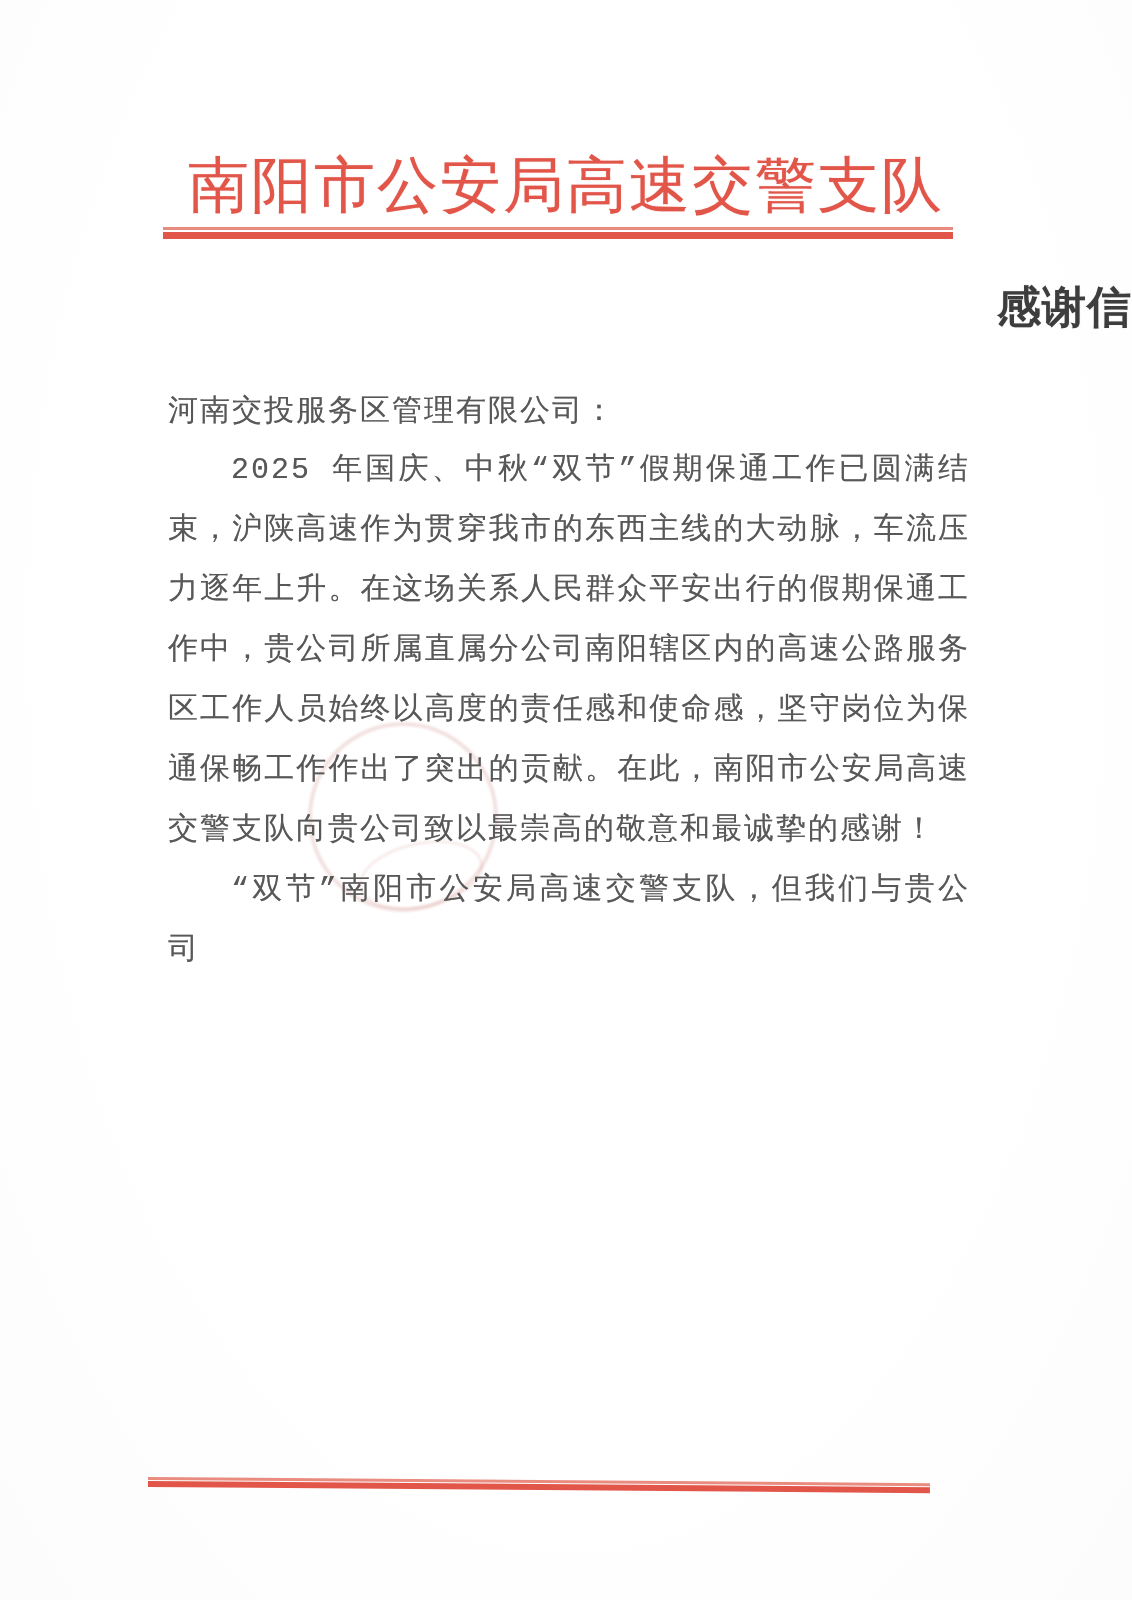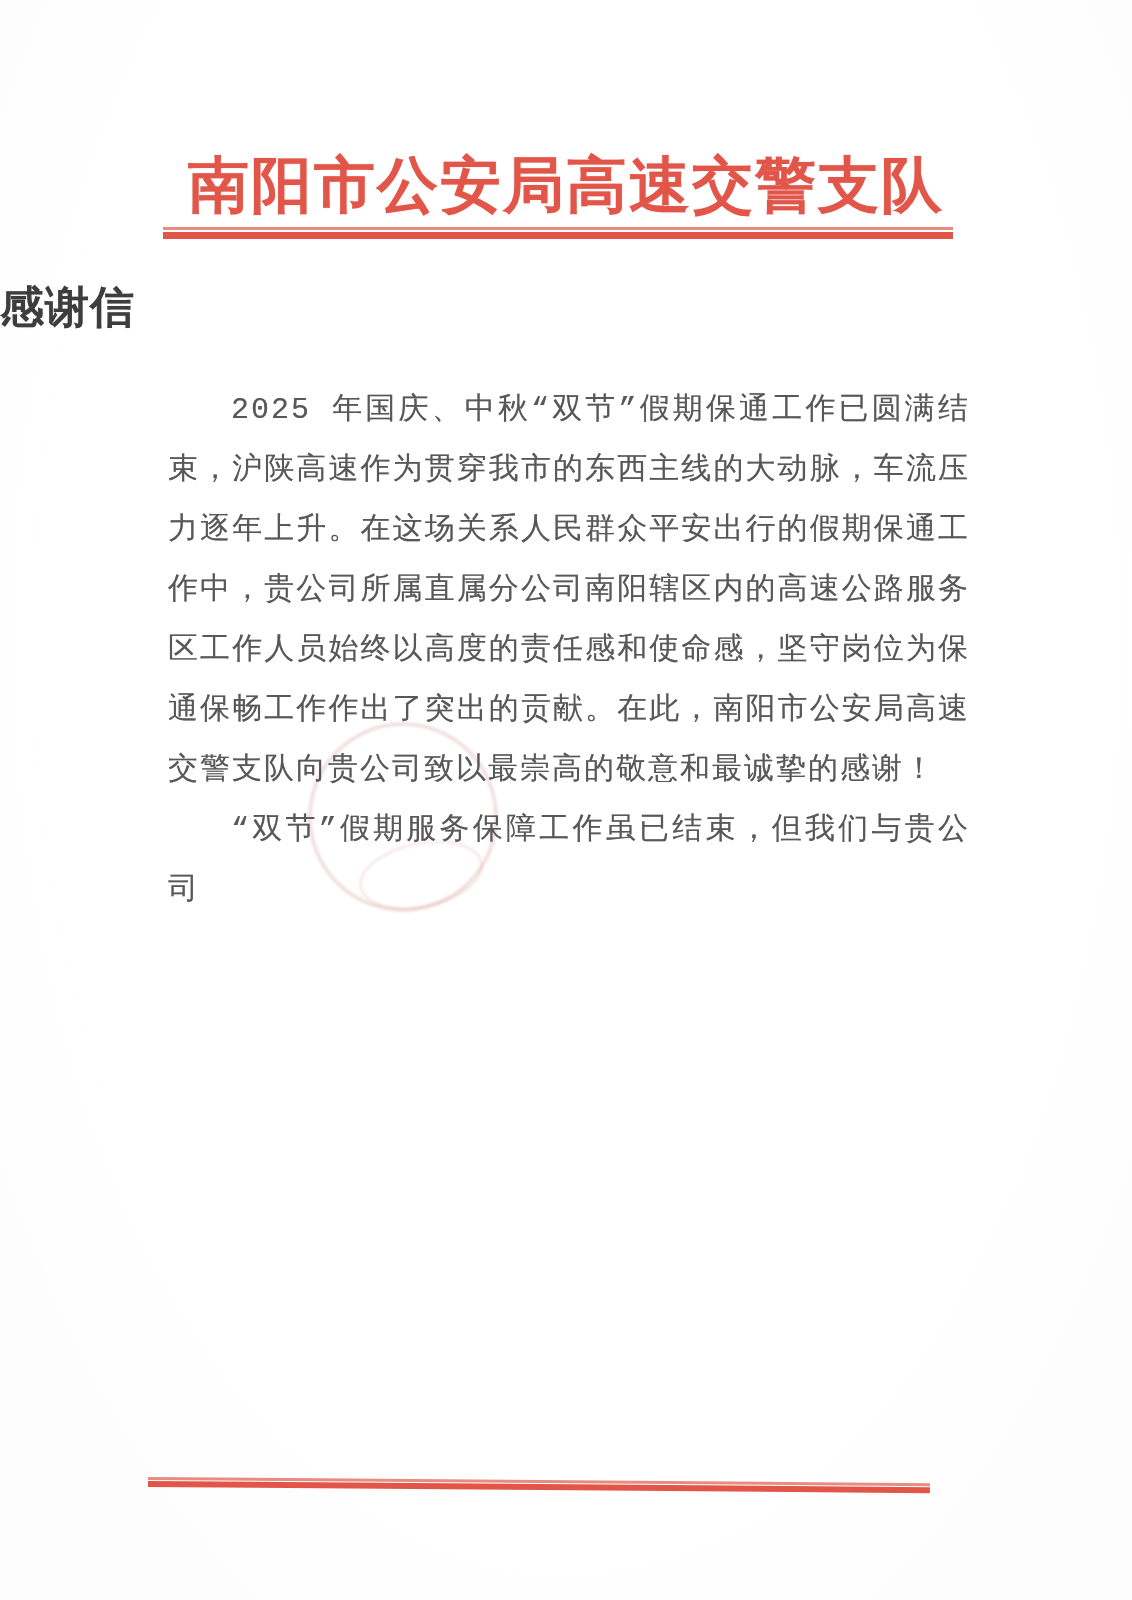--- a/index.html
+++ b/index.html
@@ -22,21 +22,21 @@
     background:
       radial-gradient(ellipse at 50% 40%, rgba(0,0,0,0.00) 60%, rgba(0,0,0,0.012) 100%),
       var(--paper);
   }
   
   .letterhead{
     position:absolute;
     top:152px; left:0; width:100%;
     text-align:center;
     font-size:61px;
-    font-weight:bold;
+    font-weight:normal;
     letter-spacing:2px;
     color:var(--accent);
     line-height:1.1;
     text-shadow: 0 0 1px rgba(226,85,73,0.55);
     white-space:nowrap;
   }
   .rule-group{
     position:absolute;
     top:227px; left:163px; width:790px;
   }
@@ -46,21 +46,21 @@
     margin-bottom:2px;
   }
   .rule-thick{
     height:7px;
     background:var(--accent);
   }
   
   .doc-title{
     position:absolute;
     top:283px; left:0; width:100%;
-    text-align:left;
+    text-align:right;
     font-size:44px;
     font-weight:bold;
     letter-spacing:1px;
     color:var(--heading-ink);
     line-height:1.15;
     text-shadow: 0 0 1px rgba(60,60,60,0.35);
   }
   
   .body-block{
     position:absolute;
@@ -120,22 +120,23 @@
   <div class="rule-group">
     <div class="rule-thin"></div>
     <div class="rule-thick"></div>
   </div>
 
   <h2 class="doc-title">感谢信</h2>
 
   <div class="stamp-ghost"></div>
 
   <main class="body-block">
+    <p class="salutation">河南交投服务区管理有限公司：</p>
     <p class="para">2025 年国庆、中秋“双节”假期保通工作已圆满结束，沪陕高速作为贯穿我市的东西主线的大动脉，车流压力逐年上升。在这场关系人民群众平安出行的假期保通工作中，贵公司所属直属分公司南阳辖区内的高速公路服务区工作人员始终以高度的责任感和使命感，坚守岗位为保通保畅工作作出了突出的贡献。在此，南阳市公安局高速交警支队向贵公司致以最崇高的敬意和最诚挚的感谢！</p>
-    <p class="para">“双节”假期服务保障工作虽已结束，但我们与贵公司</p>
+    <p class="para">“双节”南阳市公安局高速交警支队，但我们与贵公司</p>
   </main>
 
   <div class="footer-rule">
     <div class="stripe-light"></div>
     <div class="stripe-thick"></div>
   </div>
 
 </div>
 
 </body></html>

